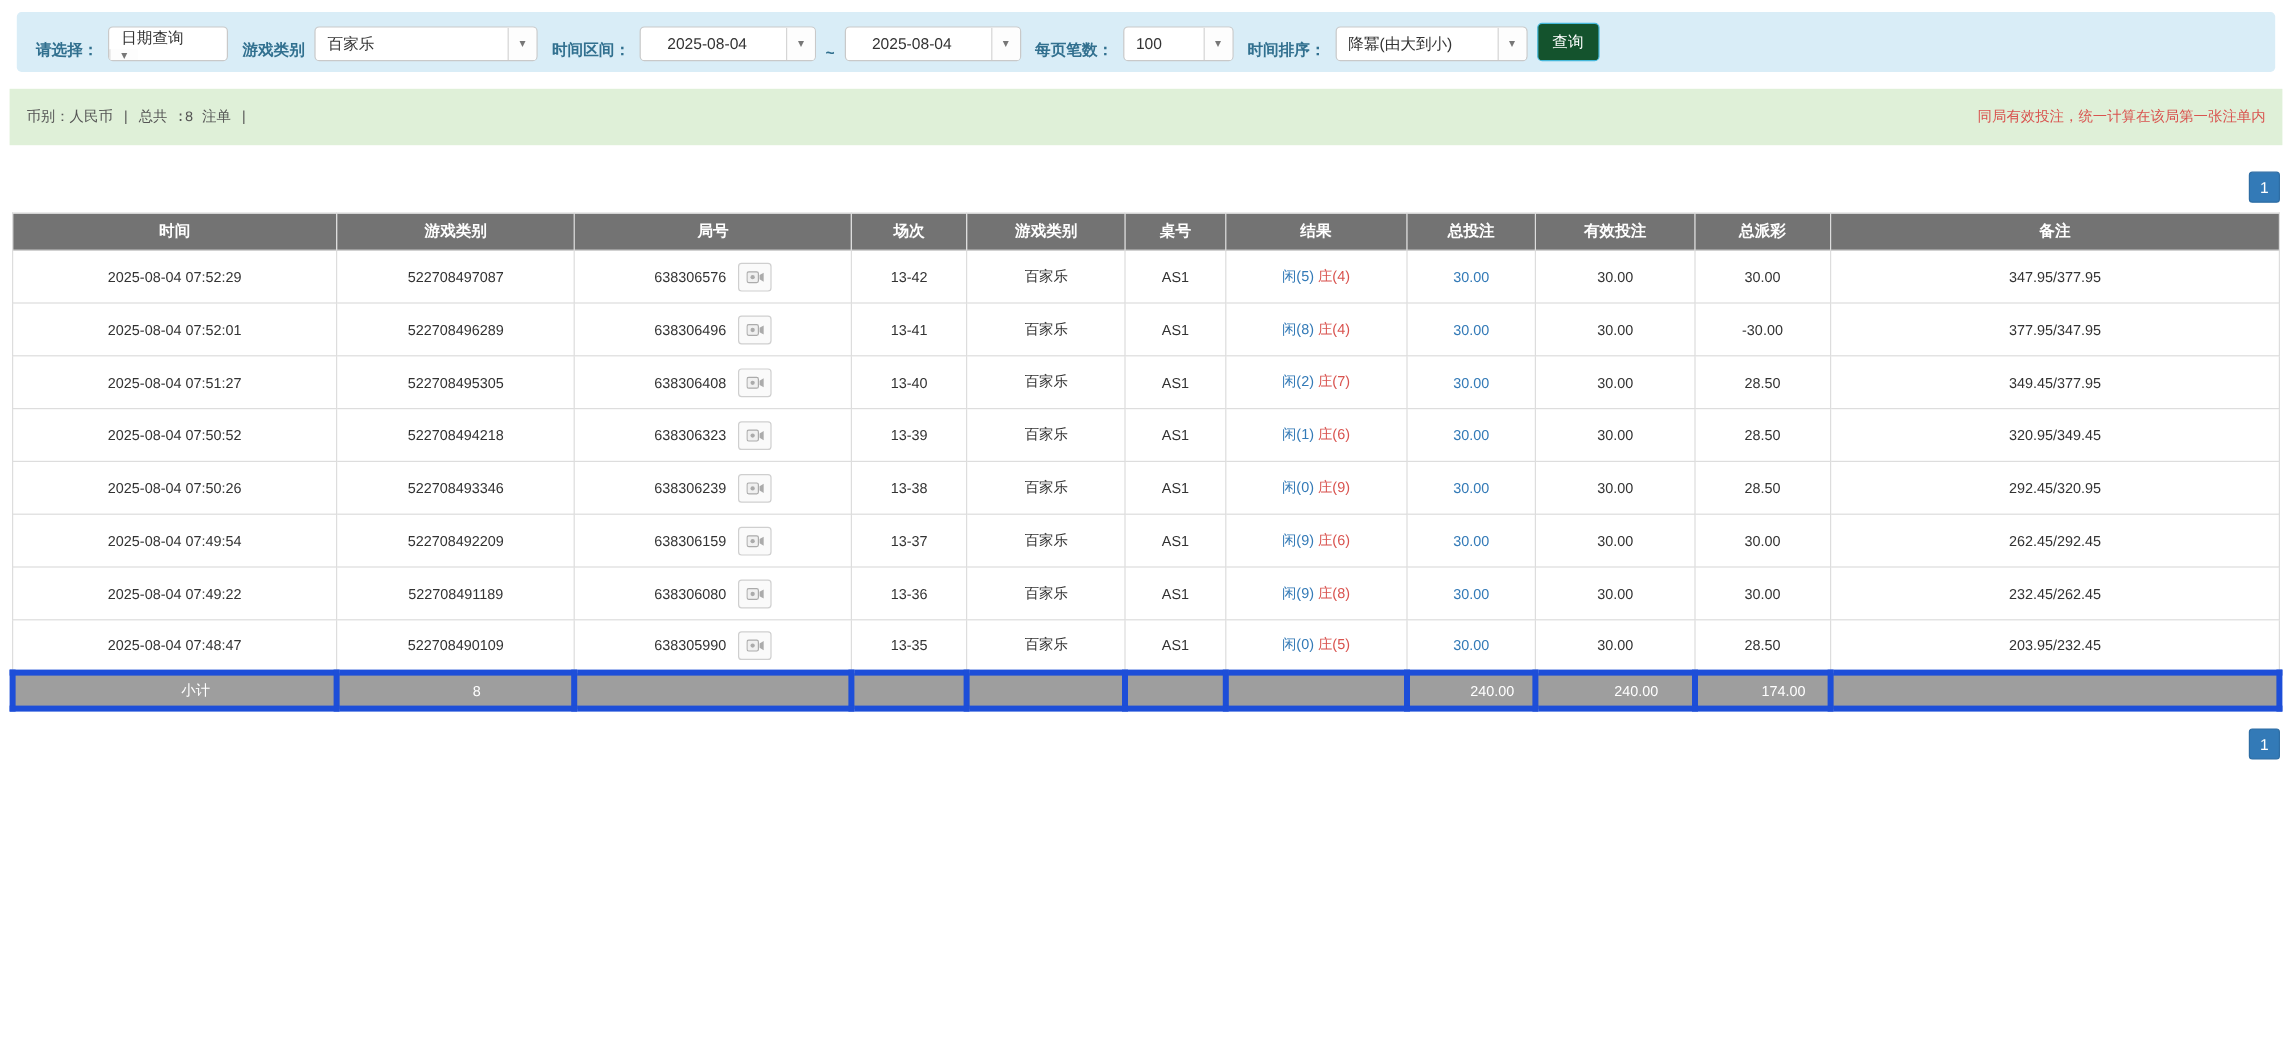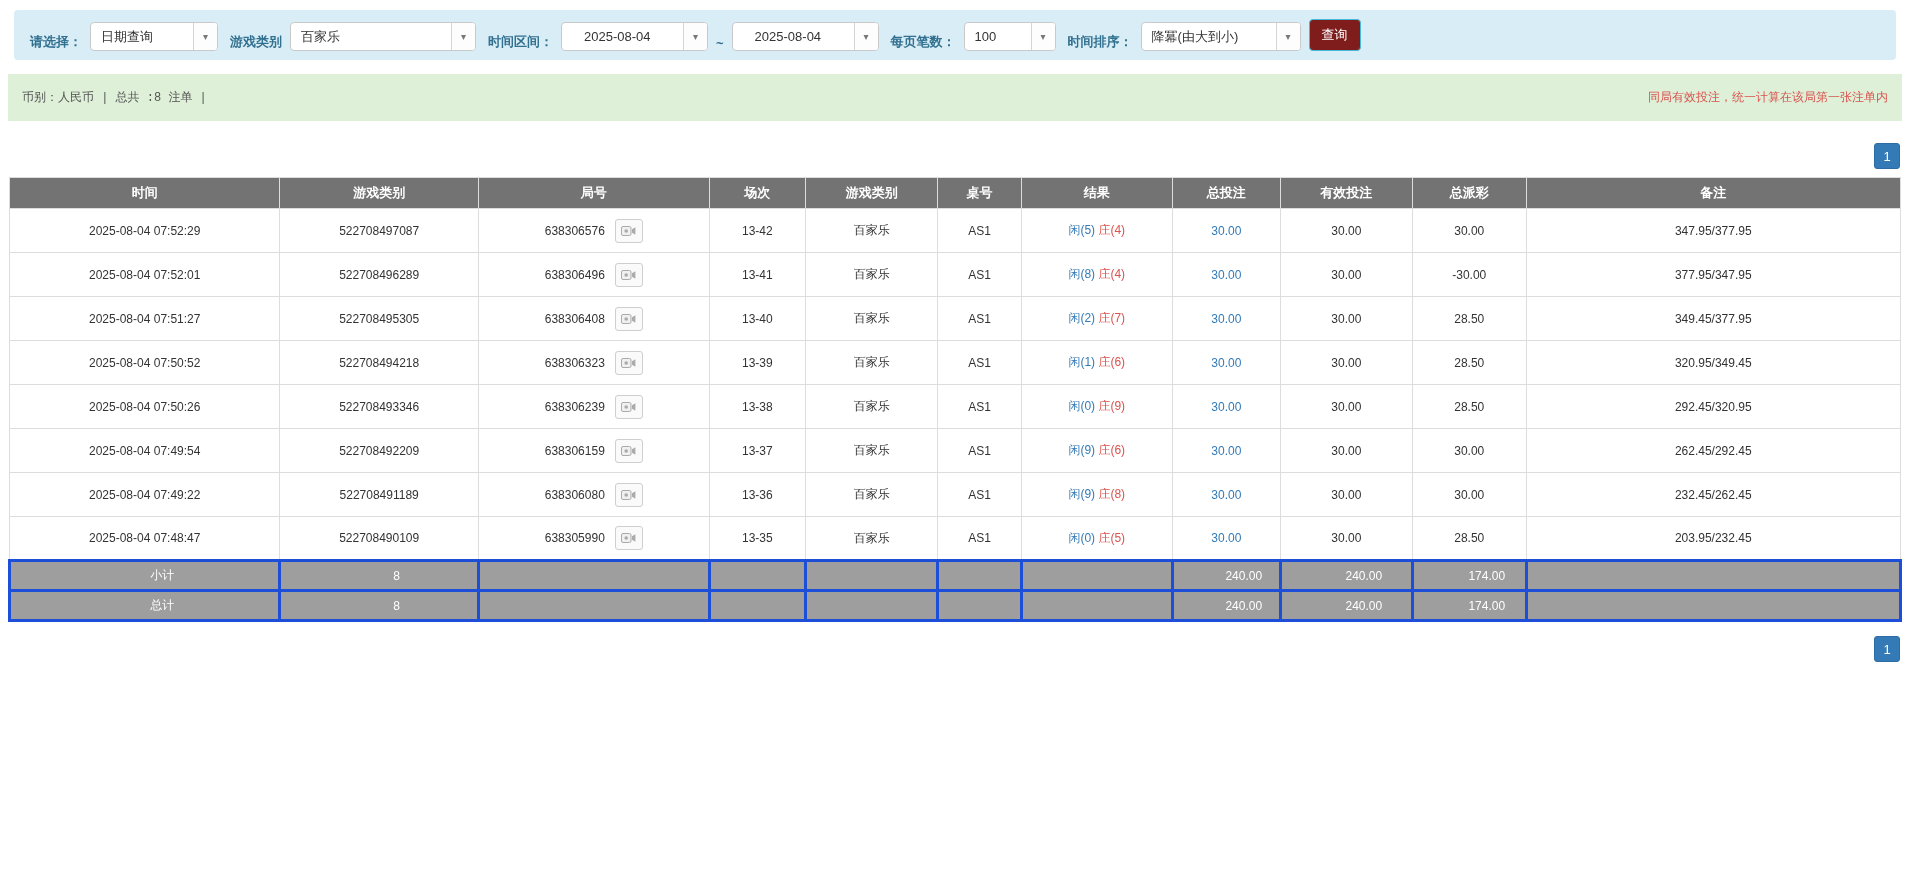--- a/index.html
+++ b/index.html
@@ -57,29 +57,29 @@
   .combo .combo-caret {
     width: 24px;
     border-left: 1px solid #d5d5d5;
     background: #fdfdfd;
     display: flex;
     align-items: center;
     justify-content: center;
     color: #777;
     font-size: 10px;
   }
-  .combo.w-query { width: 128px; }
+  .combo.w-query { width: 100px; flex-direction: column; }
   .combo.w-game  { width: 186px; }
   .combo.w-date  { width: 147px; padding-left: 12px; }
   .combo.w-size  { width: 92px; }
   .combo.w-sort  { width: 160px; }
   .tilde { color: #31708f; font-weight: bold; }
 
   .btn-query {
-    background: #7f1d1d;
+    background: #14532d;
     border: 1px solid #46b8da;
     color: #fff;
     font-size: 13px;
     padding: 6px 12px;
     border-radius: 4px;
     cursor: pointer;
     font-family: inherit;
   }
 
   
@@ -135,21 +135,21 @@
     text-align: center;
     padding: 4px;
     height: 44px;
     color: #333;
     background: #fff;
   }
   tr.footer-row td {
     background: #9e9e9e;
     color: #fff;
     height: 30px;
-    border: 3px solid #1d4ed8;
+    border: 5px solid #1d4ed8;
     padding-left: 39px;
   }
   .player-result { color: #337ab7; }
   .banker-result { color: #d9534f; }
   .bet-link { color: #337ab7; text-decoration: none; cursor: pointer; }
   .payout-neg { color: #d9534f; }
   .round-wrap { display: inline-flex; align-items: center; gap: 10px; }
   .video-btn {
     width: 28px;
     height: 24px;
@@ -429,33 +429,20 @@
           <td></td>
           <td></td>
           <td></td>
           <td></td>
           <td></td>
           <td>240.00</td>
           <td>240.00</td>
           <td>174.00</td>
           <td></td>
         </tr>
-        <tr class="footer-row">
-          <td>总计</td>
-          <td>8</td>
-          <td></td>
-          <td></td>
-          <td></td>
-          <td></td>
-          <td></td>
-          <td>240.00</td>
-          <td>240.00</td>
-          <td>174.00</td>
-          <td></td>
-        </tr>
       </tbody>
   </table>
 
   <div class="pager bottom">
     <button class="page-btn">1</button>
   </div>
 
 </div>
 
 </body></html>

